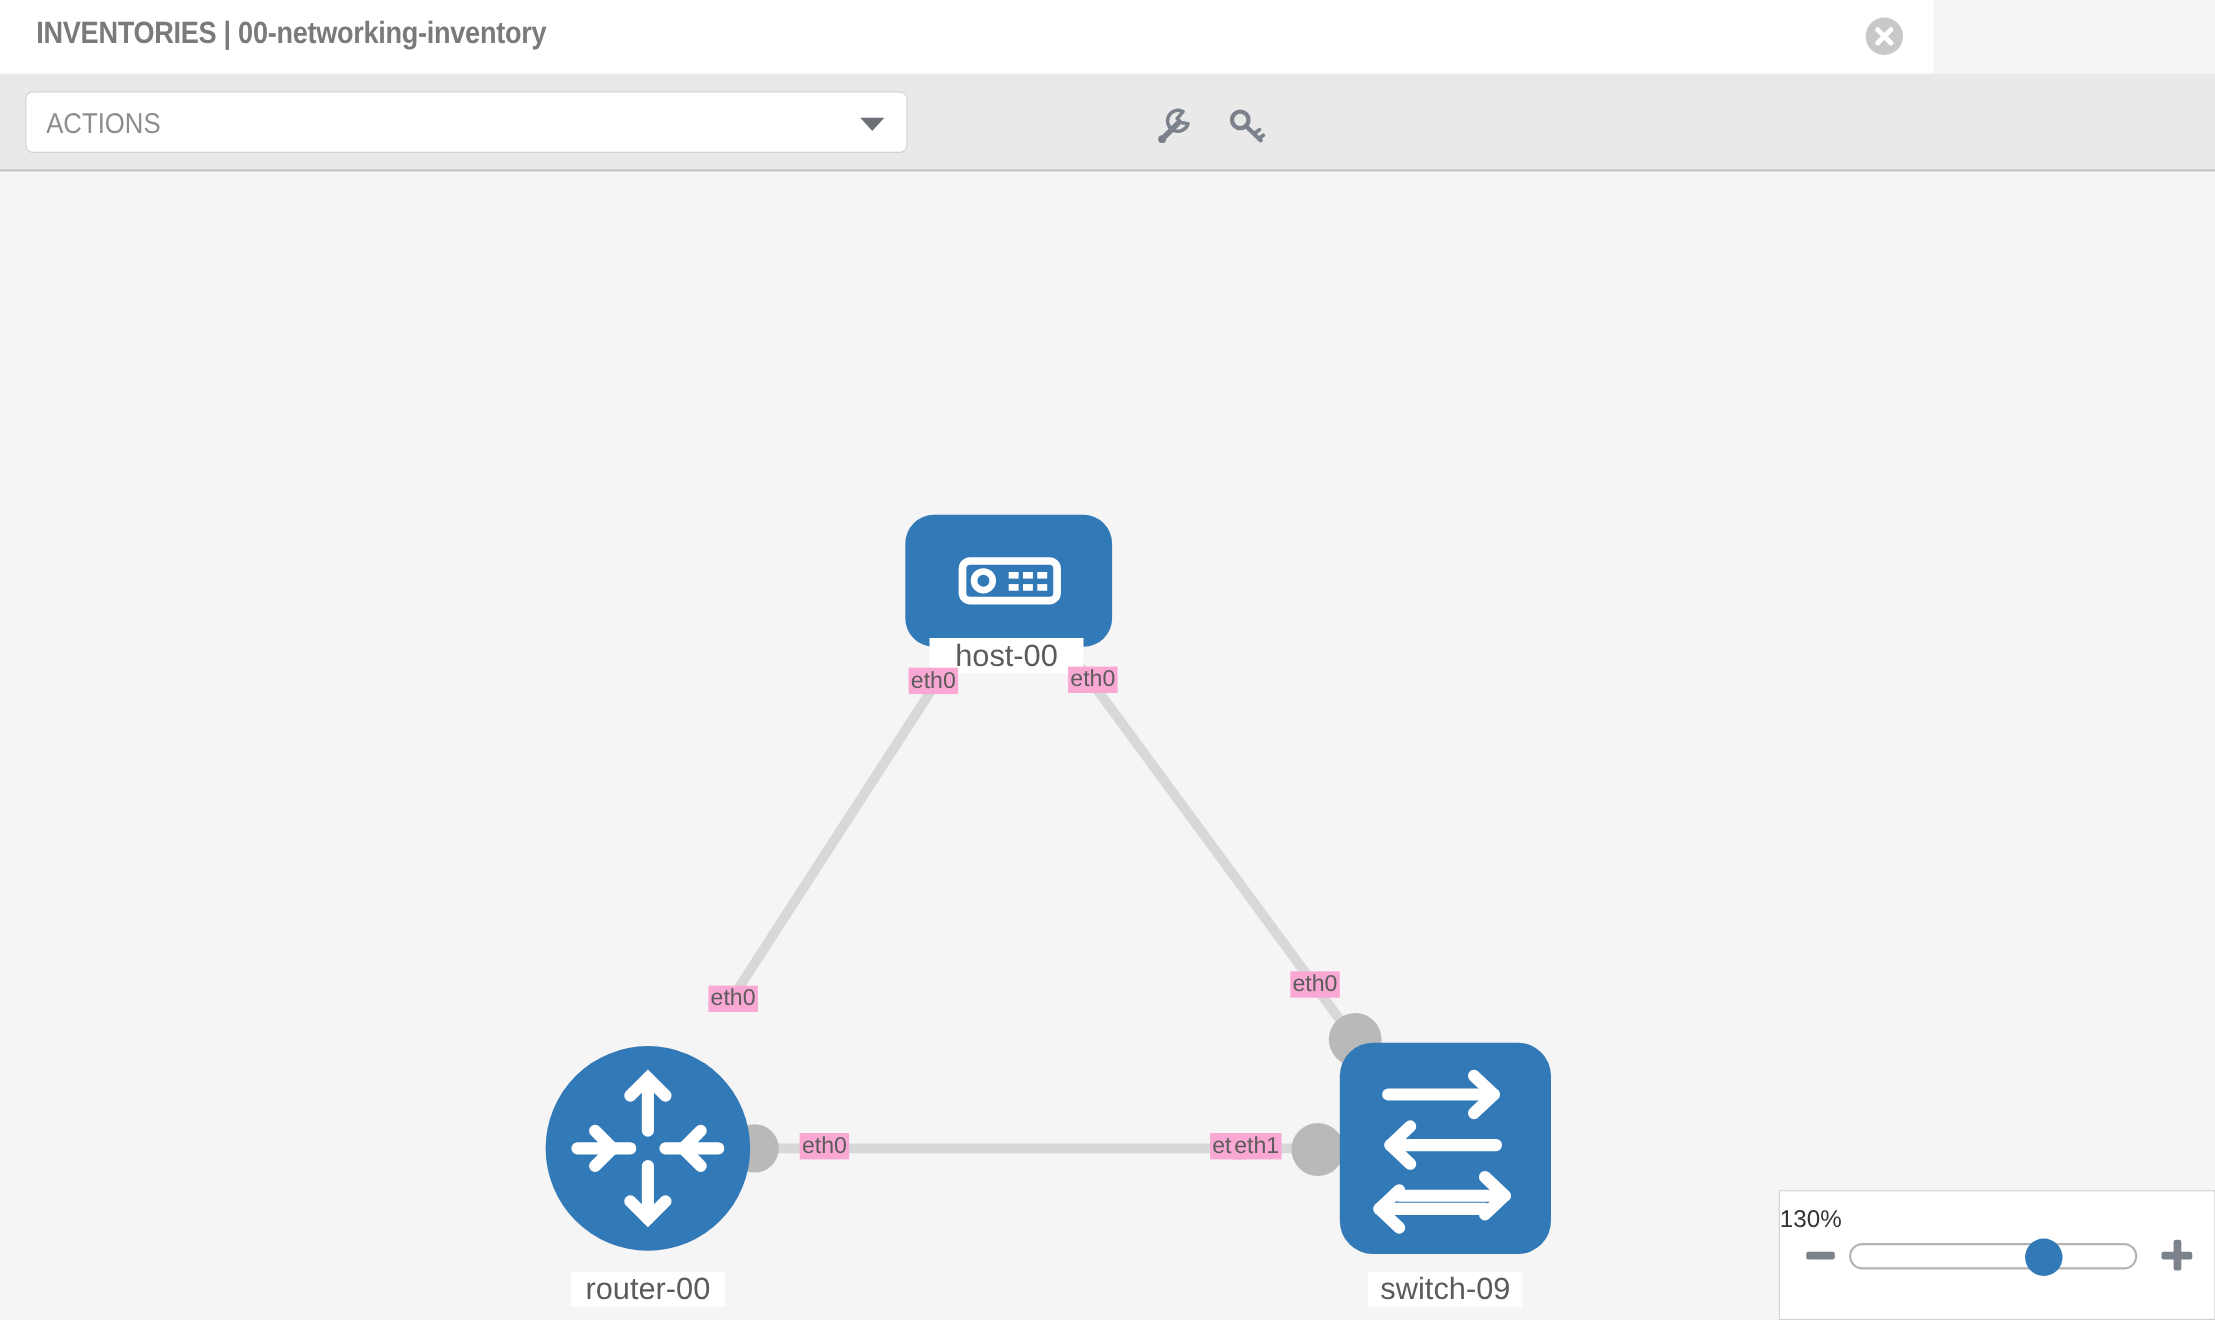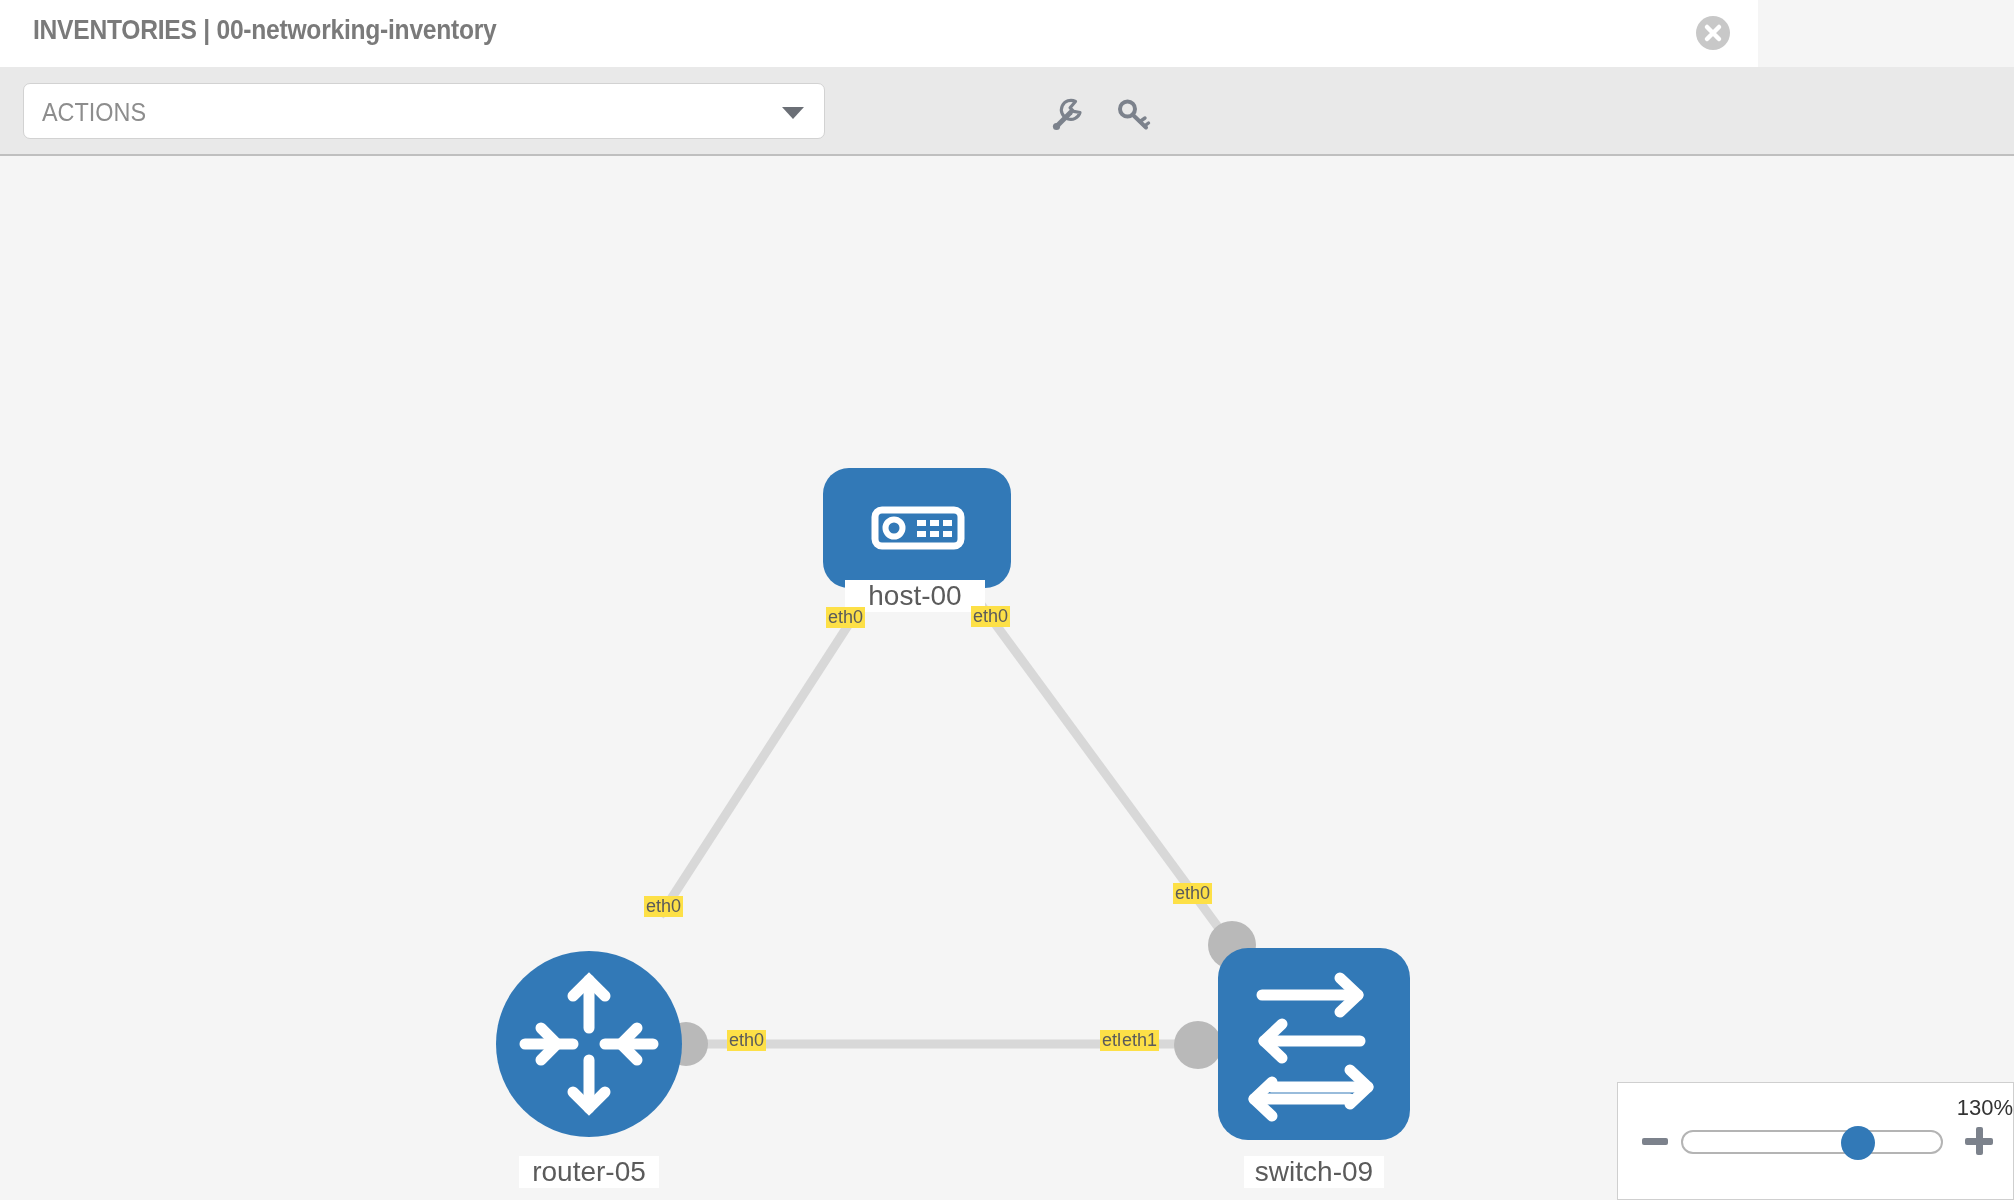--- a/index.html
+++ b/index.html
@@ -73,36 +73,36 @@
   .node-label {
     position: absolute;
     font-size: 28px; color: #5b5b5b;
     background: #ffffff;
     white-space: nowrap;
     padding: 0 2px;
     text-align: center;
   }
   .port-label {
     position: absolute;
-    font-size: 18px; color: #5b5b5b;
-    background: #fde047;
+    font-size: 21px; color: #5b5b5b;
+    background: #f9a8d4;
     white-space: nowrap;
     padding: 0 2px;
   }
 
   
   #zoom-panel {
     position: absolute; left: 1617px; top: 1082px;
     width: 397px; height: 118px;
     background: #ffffff;
     border: 1px solid #cfcfcf;
   }
   #zoom-percent {
     position: absolute; left: 0; right: 0; top: 12px;
-    text-align: right; font-size: 22px; color: #333333;
+    text-align: left; font-size: 22px; color: #333333;
   }
   #zoom-minus {
     position: absolute; left: 24px; top: 55px;
     width: 26px; height: 7px; border-radius: 2px; background: #7c828c;
     cursor: pointer;
   }
   #zoom-plus {
     position: absolute; right: 20px; top: 44px;
     width: 28px; height: 28px; cursor: pointer;
   }
@@ -216,21 +216,21 @@
         <path d="M1282 868 L1264 885 L1282 902"></path>
         <path d="M1272 931 L1368 931"></path>
         <path d="M1350 914 L1368 931 L1350 948"></path>
         <path d="M1350 943 L1254 943"></path>
         <path d="M1272 926 L1254 943 L1272 960"></path>
       </g>
     </g>
   </svg>
 
   <div class="node-label" style="left:845px; top:424px; width:140px;">host-00</div>
-  <div class="node-label" style="left:519px; top:1000px; width:140px;">router-05</div>
+  <div class="node-label" style="left:519px; top:1000px; width:140px;">router-00</div>
   <div class="node-label" style="left:1244px; top:1000px; width:140px;">switch-09</div>
 
   <div class="port-label" style="left:826px; top:451px;">eth0</div>
   <div class="port-label" style="left:971px; top:450px;">eth0</div>
   <div class="port-label" style="left:644px; top:740px;">eth0</div>
   <div class="port-label" style="left:1173px; top:727px;">eth0</div>
   <div class="port-label" style="left:727px; top:874px;">eth0</div>
   <div class="port-label" style="left:1100px; top:874px;">eth</div>
   <div class="port-label" style="left:1120px; top:874px;">eth1</div>
 </div>

